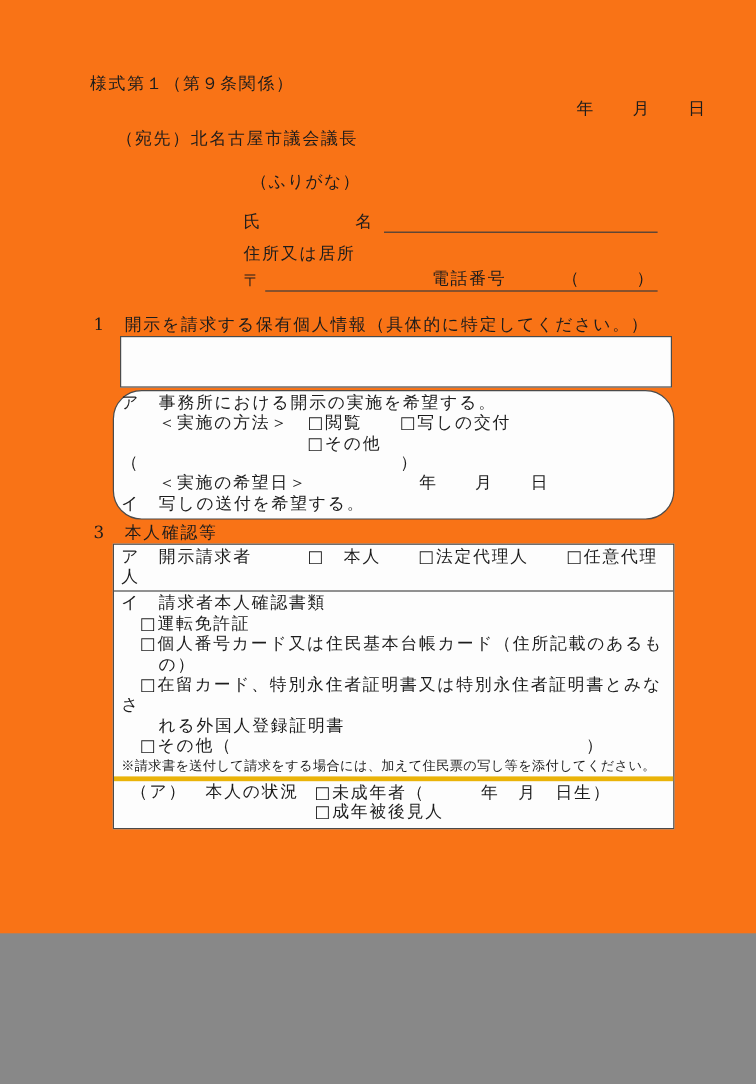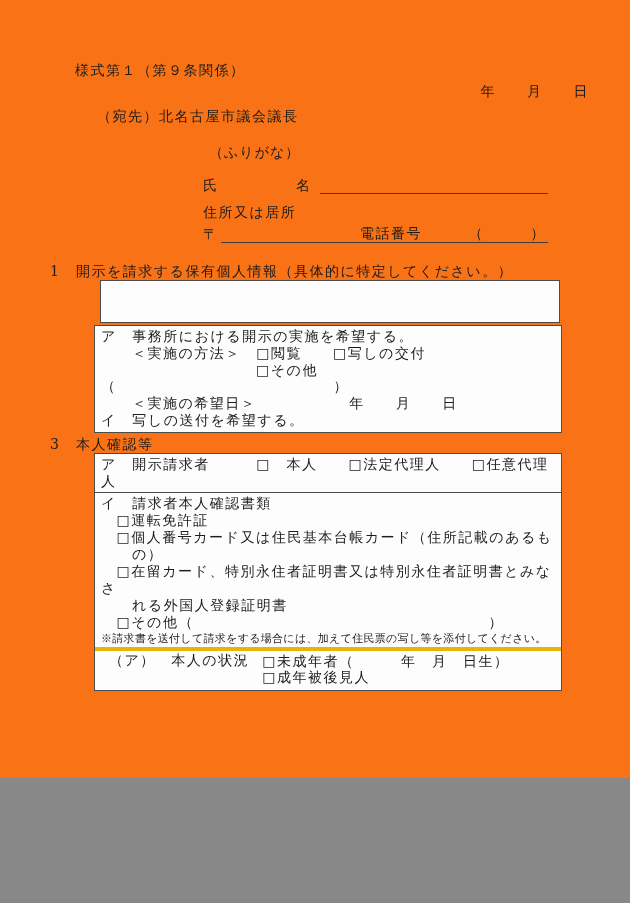--- a/index.html
+++ b/index.html
@@ -29,26 +29,26 @@
   .flex-row{display:flex;align-items:flex-end;}
   .uline{border-bottom:1px solid #3c3c3c;flex:1;}
   .name-row{margin-top:18px;}
   .name-row .uline{margin-left:8px;height:17px;}
   .addr-label{margin-top:9px;}
   .postal-row{margin-top:3px;}
   .postal-row .uline{margin-left:2px;}
 
   .preamble{margin:21px 60px 0 75px;line-height:21.5px;}
 
-  .sec-heading{margin-left:50px;}
+  .sec-heading{margin-left:78px;}
   .sec1-heading{margin-top:19px;}
   .box{border:1px solid #4b4b4b;box-sizing:border-box;background:#fdfdfd;}
   .box1{margin-left:100px;width:460px;height:43px;}
   .sec2-block{margin-left:78px;margin-top:14px;line-height:18px;}
-  .box2{margin-left:94px;margin-top:2px;width:468px;padding:2px 4px 3px 6px;line-height:16.8px;}
+  .box2{margin-left:94px;margin-top:2px;width:468px;padding:2px 4px 3px 6px;line-height:16.8px;border-radius:24px;}
   .sec3-heading{margin-top:2px;}
   .box3{margin-left:94px;width:468px;}
   .row-a{padding:2px 4px 2px 6px;border-bottom:1px solid #4b4b4b;line-height:17px;}
   .row-b{padding:2px 4px 1px 6px;border-bottom:4px solid #eab308;line-height:17px;}
   .row-c{padding:2px 4px 4px 6px;line-height:16.5px;}
   .small{font-size:11px;letter-spacing:0.3px;line-height:15px;}
   .status-row{display:flex;align-items:flex-start;margin-left:8px;}
   .status-row .label{white-space:pre;font-family:Liberation Mono, monospace;}
   .status-row .opts{margin-left:13px;}
 </style>

